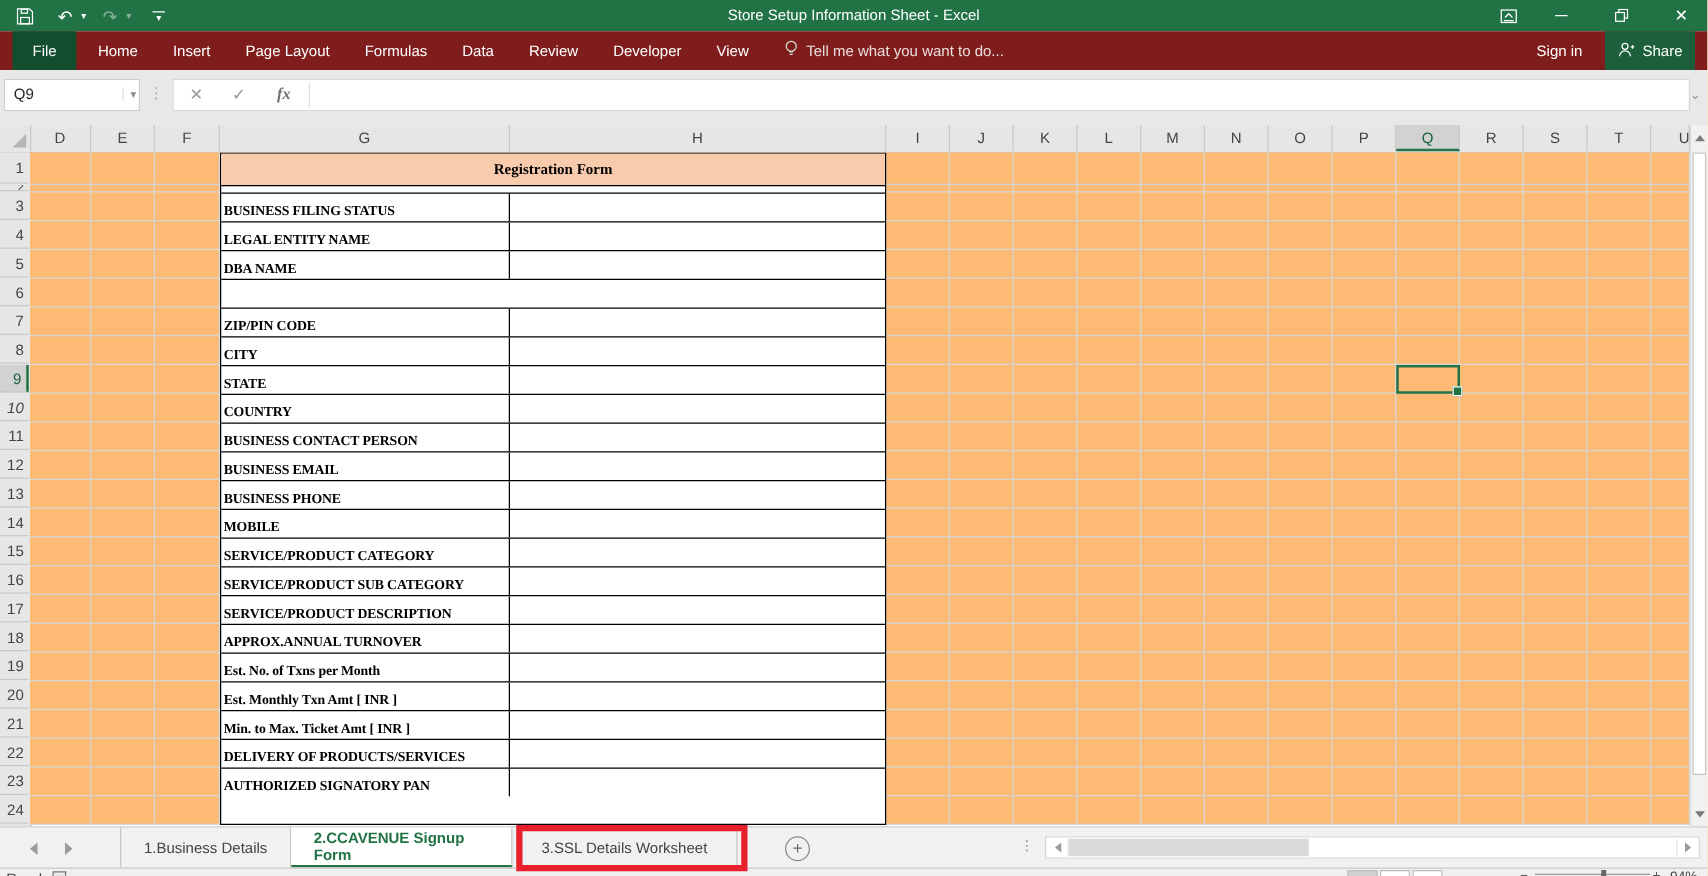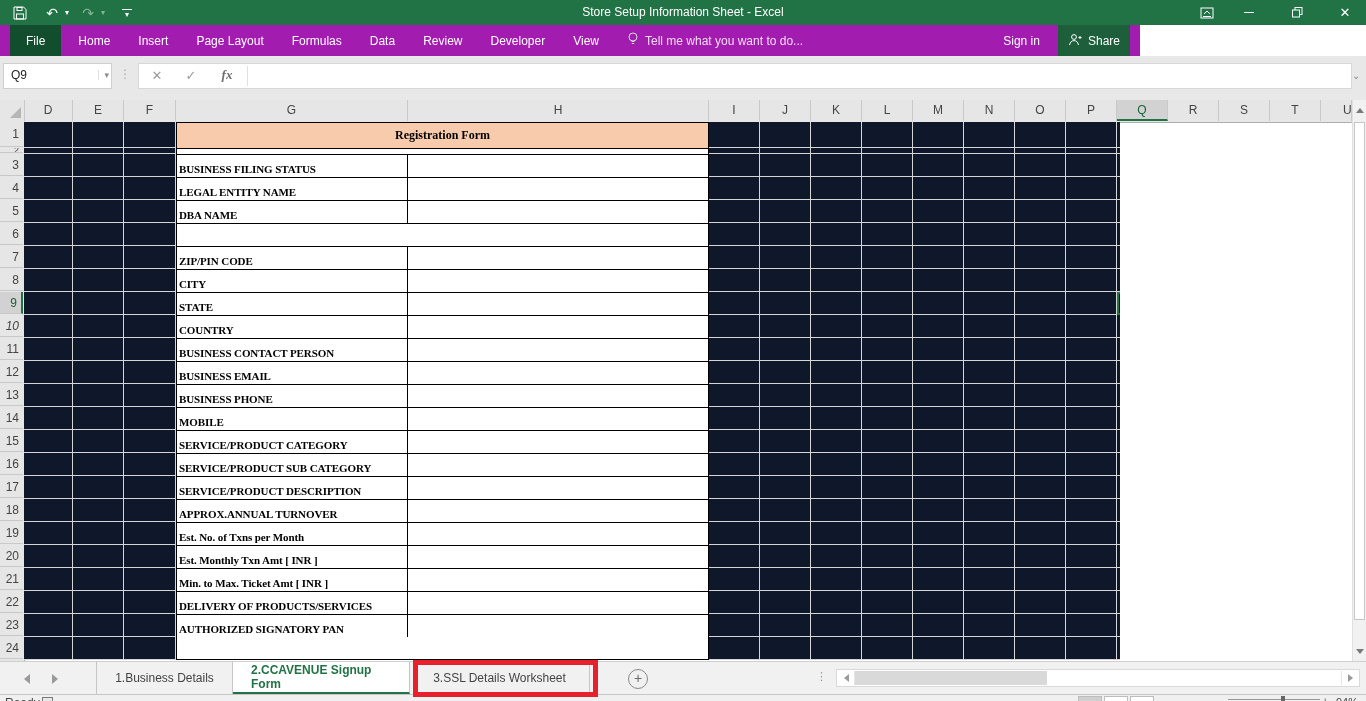--- a/index.html
+++ b/index.html
@@ -8,21 +8,21 @@
 
   
   .titlebar{position:absolute;left:0;top:0;width:1366px;height:25px;background:#217346;color:#fff;}
   .qat-btn{position:absolute;top:3px;width:20px;height:19px;display:flex;align-items:center;justify-content:center;color:#fff;}
   .qat-caret{position:absolute;top:8px;font-size:8px;color:#fff;width:10px;text-align:center;}
   .dim{opacity:.45;}
   .title-text{position:absolute;left:0;top:0;width:100%;height:25px;line-height:25px;text-align:center;font-size:12px;color:#fff;}
   .winbtn{position:absolute;top:0;width:30px;height:25px;display:flex;align-items:center;justify-content:center;color:#fff;font-size:12px;}
 
   
-  .ribbonrow{position:absolute;left:0;top:25px;width:1140px;height:31px;background:#a21caf;display:flex;align-items:stretch;color:#fff;font-size:12px;}
+  .ribbonrow{position:absolute;left:0;top:25px;width:1366px;height:31px;background:#7f1d1d;display:flex;align-items:stretch;color:#fff;font-size:12px;}
   .rtab{display:flex;align-items:center;padding:0 11px;margin:0 3px;cursor:default;}
   .rtab.file{background:#124d2e;padding:0 16px;margin-left:10px;}
   .tellme{display:flex;align-items:center;gap:6px;margin-left:14px;color:rgba(255,255,255,.85);}
   .ribbon-right{margin-left:auto;display:flex;align-items:center;gap:18px;padding-right:10px;}
   .sharebox{display:flex;align-items:center;gap:6px;padding:0 10px;height:31px;background:#1c5f3a;}
 
   
   .fbar{position:absolute;left:0;top:56px;width:1366px;height:44px;background:#e8e8e8;border-bottom:1px solid #d0d0d0;}
   .namebox{position:absolute;left:3px;top:7px;width:107px;height:24px;background:#fff;border:1px solid #cfcfcf;font-size:12px;color:#222;}
   .namebox .nb-text{position:absolute;left:7px;top:4px;}
@@ -38,21 +38,21 @@
   .workbook{position:absolute;left:0;top:100px;width:1366px;height:561px;background:#fff;}
   .colheaders{position:absolute;left:0;top:0;width:1352px;height:22px;background:#e6e6e6;border-bottom:1px solid #aeaeae;}
   .corner{position:absolute;left:0;top:0;width:24px;height:21px;border-right:1px solid #c9c9c9;}
   .corner:after{content:"";position:absolute;right:3px;bottom:3px;border-left:11px solid transparent;border-bottom:11px solid #b6b6b6;}
   .colh{position:absolute;top:0;height:21px;line-height:21px;text-align:center;font-size:12px;color:#444;border-right:1px solid #c9c9c9;box-sizing:border-box;overflow:hidden;}
   .colh.sel{background:#d2d2d2;border-bottom:2px solid #217346;color:#17633c;}
   .colh.partial{text-indent:22px;}
   .rowheaders{position:absolute;left:0;top:22px;width:24px;height:539px;background:#e6e6e6;border-right:1px solid #aeaeae;}
   .rowh{position:absolute;left:0;width:23px;text-align:right;padding-right:4px;box-sizing:border-box;font-size:12px;color:#444;border-bottom:1px solid #c9c9c9;overflow:hidden;}
   .rowh.sel{background:#d2d2d2;border-right:2px solid #217346;color:#17633c;}
-  .gridbody{position:absolute;left:24px;top:22px;width:1096px;height:538px;background:#0f172a;overflow:hidden;}
+  .gridbody{position:absolute;left:24px;top:22px;width:1328px;height:538px;background:#fdba74;overflow:hidden;}
   .vline{position:absolute;top:0;width:1px;height:538px;background:#d6d6d6;}
   .hline{position:absolute;left:0;width:1328px;height:1px;background:#d6d6d6;}
   .pagebreak{position:absolute;background:#9e9e9e;}
 
   .form-table{position:absolute;left:152px;top:0;width:533px;height:538px;border:1px solid #000;box-sizing:border-box;background:#fff;}
   .form-header{height:25px;border-bottom:1px solid #000;background:#F8CBAD;display:flex;align-items:center;justify-content:center;font-family:"Liberation Serif",serif;font-weight:bold;font-size:12px;color:#000;}
   .form-sliver{height:5px;border-bottom:1px solid #000;}
   .form-row{height:22px;border-bottom:1px solid #000;display:flex;}
   .form-row.last{border-bottom:none;}
   .form-label{width:231px;border-right:1px solid #000;box-sizing:border-box;display:flex;align-items:flex-end;padding:0 11px 2px 2px;font-family:"Liberation Serif",serif;font-weight:bold;font-size:11px;letter-spacing:-0.1px;color:#000;overflow:hidden;white-space:nowrap;}

